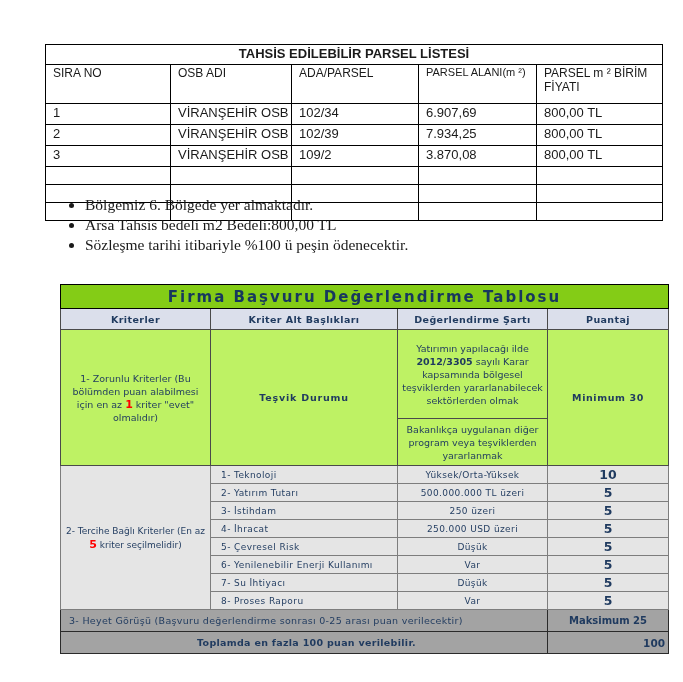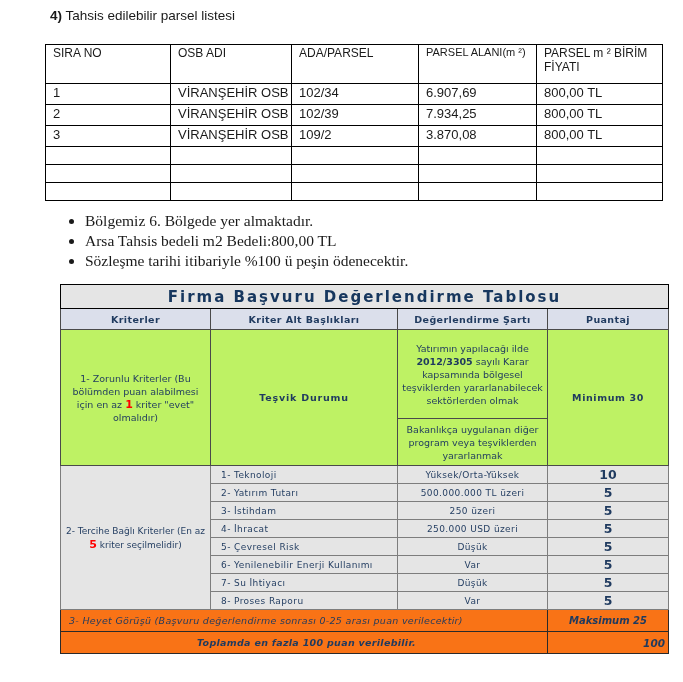--- a/index.html
+++ b/index.html
@@ -13,69 +13,68 @@
   
   .parcel-table{position:absolute;left:45px;top:44px;width:617px;border-collapse:collapse;
                 table-layout:fixed;font-size:13px;color:#1a1a1a;}
   .parcel-table td{border:1.4px solid #000;padding:1px 7px;vertical-align:top;overflow:hidden;white-space:nowrap;}
   .parcel-table .pt-title td{text-align:center;font-weight:600;height:17px;font-size:13px;}
   .parcel-table .pt-head td{height:36px;font-size:12px;}
   .parcel-table .pt-row td{height:18px;}
   .parcel-table .pt-empty td{height:15px;}
 
   
-  .bullets{position:absolute;left:64px;top:212px;margin:0;padding-left:21px;
+  .bullets{position:absolute;left:64px;top:196px;margin:0;padding-left:21px;
            font-family:"Liberation Serif",serif;font-size:15.5px;color:#1a1a1a;}
   .bullets li{margin-bottom:2px;line-height:18px;}
 
   
   .eval-table{position:absolute;left:60px;top:284px;width:608px;border-collapse:collapse;
               table-layout:fixed;font-family:"DejaVu Sans",sans-serif;color:#1f3a5f;}
   .eval-table td,.eval-table th{border:1px solid #4a4a4a;padding:1px 3px;vertical-align:middle;}
-  .et-title td{background:#e5e5e5;border:1.5px solid #000;height:21px;text-align:center;
+  .et-title td{background:#84cc16;border:1.5px solid #000;height:21px;text-align:center;
                font-size:15px;font-weight:bold;letter-spacing:2px;color:#17375e;}
   .et-head th{background:#dbdfeb;height:18px;font-size:9.5px;font-weight:bold;text-align:center;
               letter-spacing:0.4px;}
   .et-sec1 td{background:#bef264;text-align:center;font-size:9.5px;line-height:13px;}
   .cell-cond1{height:86px;}
   .cell-cond2{height:44px;}
   .sub-heading{font-size:11px;font-weight:600;letter-spacing:0.8px;}
   .points-big{font-size:11px;font-weight:600;letter-spacing:0.6px;}
   .accent-red{color:#ff0000;font-weight:bold;font-size:11px;}
   .bold{font-weight:bold;}
   .et-crit td{background:#e5e5e5;height:15px;font-size:9px;border-color:#7d7d7d;}
   .et-crit .c-name{text-align:left;padding-left:10px;letter-spacing:0.4px;}
   .et-crit .c-cond{text-align:center;letter-spacing:0.4px;}
   .et-crit .c-points{text-align:center;font-weight:bold;font-size:12.5px;}
   .sec2-label{background:#ececec;text-align:center;font-size:9.5px;line-height:14px;border-color:#4a4a4a;}
-  .et-heyet td,.et-total td{background:#f97316;height:19px;font-size:9.5px;border:1.2px solid #2a2a2a;font-style:italic;}
+  .et-heyet td,.et-total td{background:#a3a3a3;height:19px;font-size:9.5px;border:1.2px solid #2a2a2a;}
   .et-heyet .h-label{text-align:left;padding-left:8px;letter-spacing:0.3px;}
   .et-heyet .h-points{text-align:center;font-weight:bold;font-size:10px;}
   .et-total .t-label{text-align:center;padding-left:8px;font-weight:600;letter-spacing:0.3px;}
   .et-total .t-points{text-align:right;font-weight:bold;font-size:10.5px;}
 </style>
 </head>
 <body>
 
 <div class="page">
 
-  <div class="heading">
-    <span class="num">4)</span>
-    <span>Tahsis edilebilir parsel listesi</span>
-  </div>
 
   <table class="parcel-table">
     <colgroup>
       <col style="width:125px">
         <col style="width:121px">
         <col style="width:127px">
       <col style="width:118px">
         <col style="width:126px">
     </colgroup>
     <tbody>
+        <tr class="pt-title">
+      <td colspan="5">TAHSİS EDİLEBİLİR PARSEL LİSTESİ</td>
+    </tr>
     <tr class="pt-head">
       <td>SIRA NO</td>
       <td>OSB ADI</td>
       <td>ADA/PARSEL</td>
       <td style="font-size:11px;white-space:normal;">PARSEL ALANI(m ²)</td>
       <td style="white-space:normal;">PARSEL m ² BİRİM FİYATI</td>
     </tr>
     <tr class="pt-row">
       <td>1</td>
       <td>VİRANŞEHİR OSB</td>

